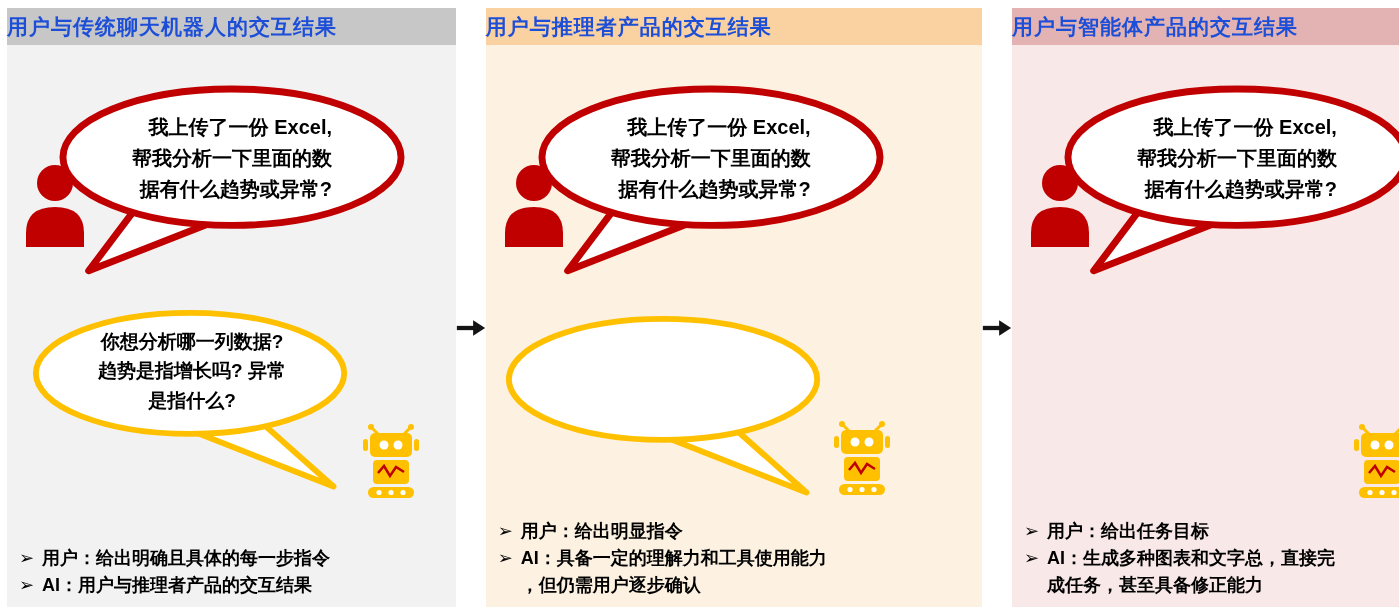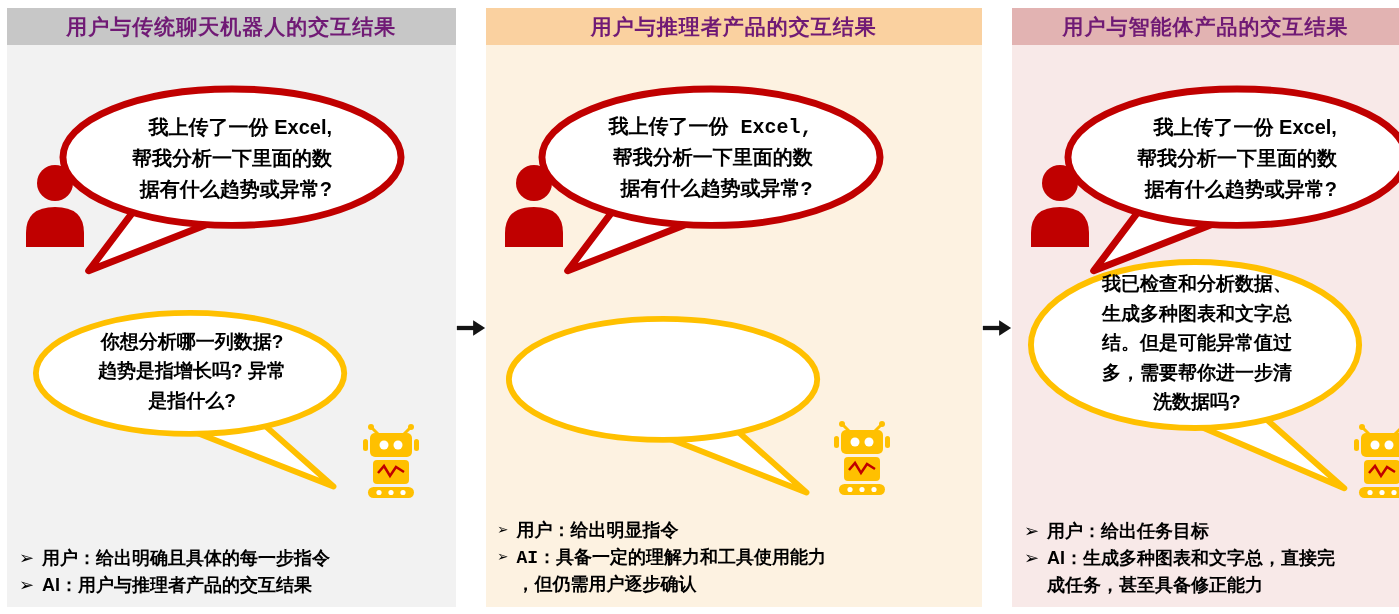--- a/index.html
+++ b/index.html
@@ -6,26 +6,26 @@
   html,body { background:#ffffff; }
   body { font-family:"Liberation Sans","DejaVu Sans",sans-serif; color:#000; }
 
   .canvas{
     position:relative; width:1399px; height:614px; overflow:hidden;
     background:#ffffff; display:flex; padding:8px 0 0 7px;
   }
 
   .panel{ display:flex; flex-direction:column; height:599px; }
   .panel-1{ width:452px; }
-  .panel-2{ width:500px;font-family:Liberation Mono, monospace; }
+  .panel-2{ width:500px; }
   .panel-3{ width:390px; }
 
   .panel-header{
-    height:37px; flex:0 0 37px; display:flex; align-items:center; justify-content:center;
-    font-size:21px; font-weight:bold; letter-spacing:1px; color:#701a75;
+    height:37px; flex:0 0 37px; display:flex; align-items:center; 
+    font-size:21px; font-weight:bold; letter-spacing:1px; color:#1d4ed8;
   }
   .panel-1 .panel-header{ background:#c7c7c7; }
   .panel-2 .panel-header{ background:#fad1a0; }
   .panel-3 .panel-header{ background:#e2b3b2; }
 
   .panel-body{ position:relative; flex:1; }
   .panel-1 .panel-body{ background:#f2f2f2; }
   .panel-2 .panel-body{ background:#fdf2e1; }
   .panel-3 .panel-body{ background:#f8e9e8; }
 
@@ -216,30 +216,20 @@
           </svg>
         <div class="bubble-text">我上传了一份 Excel,
 帮我分析一下里面的数
 据有什么趋势或异常?</div>
       </div>
       <div class="person-icon">
         <svg viewBox="0 0 64 84" width="64" height="84">
             <use href="#person-shape"></use>
           </svg>
       </div>
-      <div class="bubble ai-bubble">
-        <svg viewBox="0 0 346 240">
-            <use href="#ai-bubble-large-shape"></use>
-          </svg>
-        <div class="bubble-text">我已检查和分析数据、
-生成多种图表和文字总
-结。但是可能异常值过
-多，需要帮你进一步清
-洗数据吗?</div>
-      </div>
       <div class="robot-icon">
         <svg viewBox="0 0 64 76" width="64" height="76">
             <use href="#robot-shape"></use>
           </svg>
       </div>
       <ul class="bullets">
         <li class="bullet">
           <span class="marker">➢</span>
           <span class="text">用户：给出任务目标</span>
         </li>

